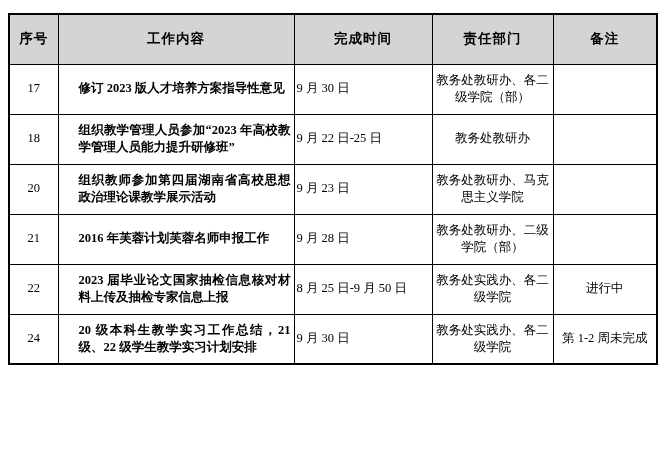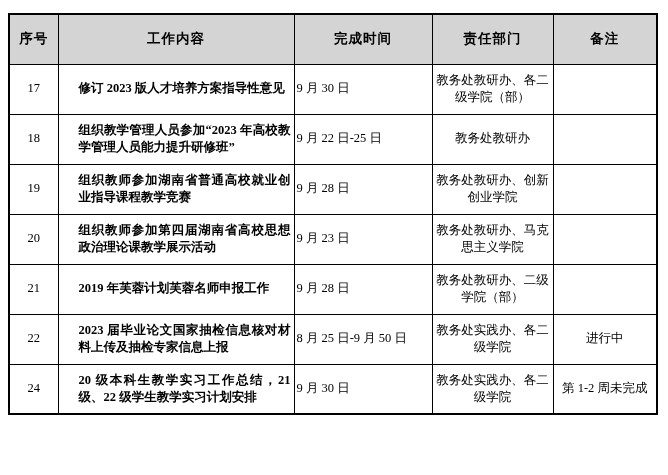--- a/index.html
+++ b/index.html
@@ -83,36 +83,29 @@
         <td class="c-remark"></td>
       </tr>
       <tr>
         <td class="c-index">18</td>
         <td class="c-content">组织教学管理人员参加“2023 年高校教学管理人员能力提升研修班”</td>
         <td class="c-time">9 月 22 日-25 日</td>
         <td class="c-dept">教务处教研办</td>
         <td class="c-remark"></td>
       </tr>
       <tr>
-        <td class="c-index">19</td>
-        <td class="c-content">组织教师参加湖南省普通高校就业创业指导课程教学竞赛</td>
-        <td class="c-time">9 月 28 日</td>
-        <td class="c-dept">教务处教研办、创新创业学院</td>
-        <td class="c-remark"></td>
-      </tr>
-      <tr>
         <td class="c-index">20</td>
         <td class="c-content">组织教师参加第四届湖南省高校思想政治理论课教学展示活动</td>
         <td class="c-time">9 月 23 日</td>
         <td class="c-dept">教务处教研办、马克思主义学院</td>
         <td class="c-remark"></td>
       </tr>
       <tr>
         <td class="c-index">21</td>
-        <td class="c-content">2019 年芙蓉计划芙蓉名师申报工作</td>
+        <td class="c-content">2016 年芙蓉计划芙蓉名师申报工作</td>
         <td class="c-time">9 月 28 日</td>
         <td class="c-dept">教务处教研办、二级学院（部）</td>
         <td class="c-remark"></td>
       </tr>
       <tr>
         <td class="c-index">22</td>
         <td class="c-content">2023 届毕业论文国家抽检信息核对材料上传及抽检专家信息上报</td>
         <td class="c-time">8 月 25 日-9 月 50 日</td>
         <td class="c-dept">教务处实践办、各二级学院</td>
         <td class="c-remark">进行中</td>

